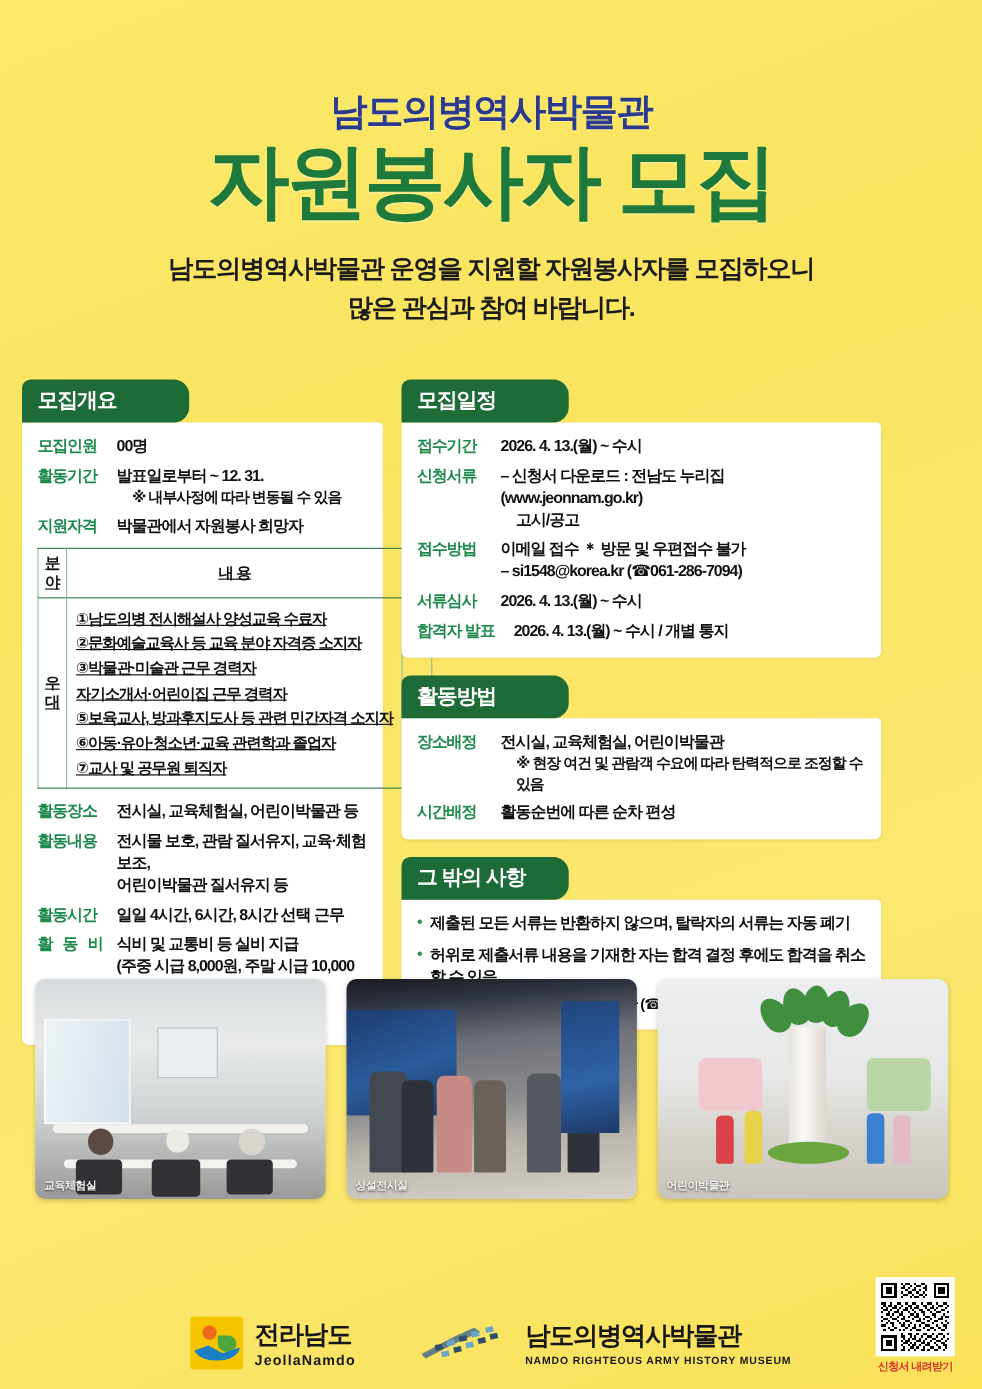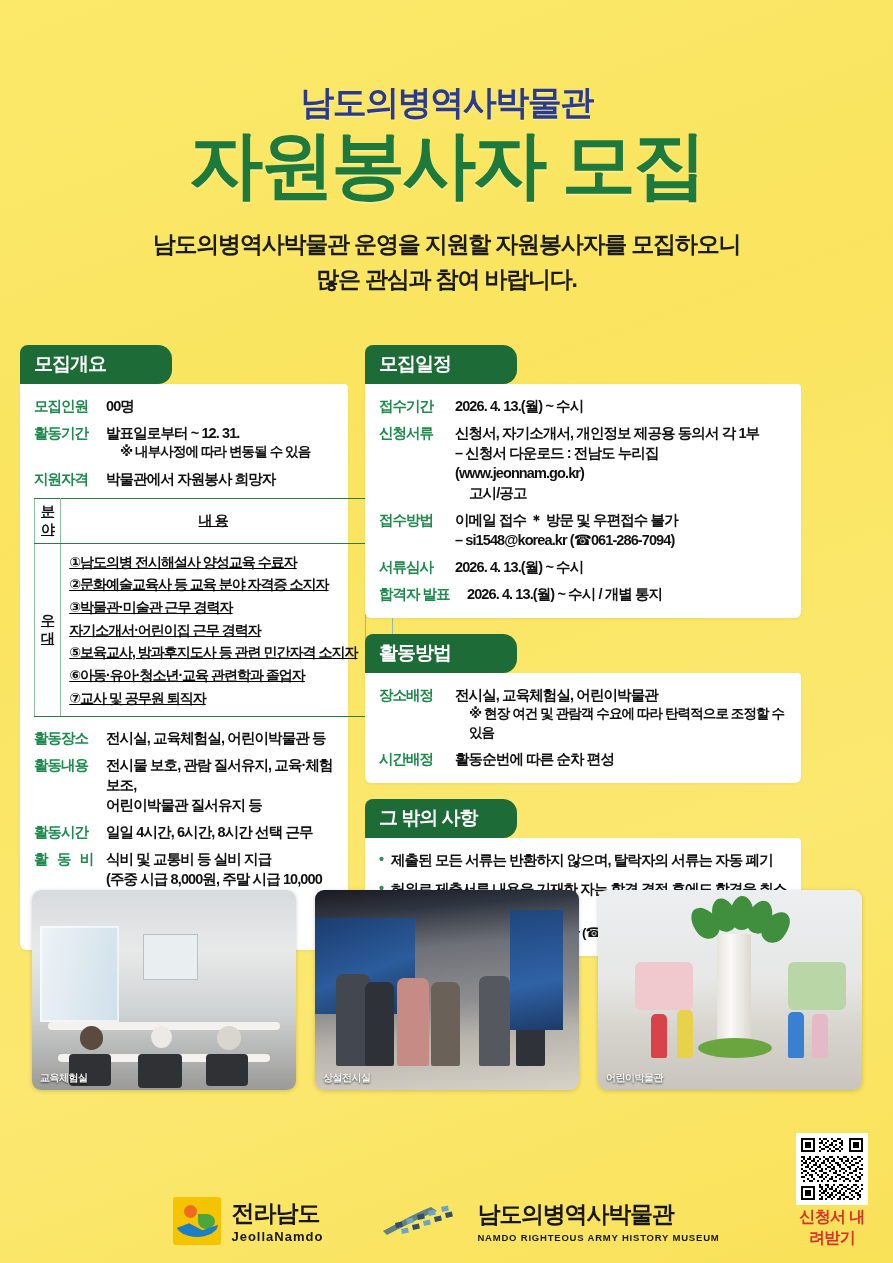--- a/index.html
+++ b/index.html
@@ -240,21 +240,21 @@
   .mus-text .kr { font-size: 23px; font-weight: 900; letter-spacing: -1.2px; color:#171717; }
   .mus-text .en { font-size: 9.5px; font-weight: 700; letter-spacing: .8px; color:#171717; margin-top:2px; }
 
   .qr-wrap {
     position: absolute; right: 22px; bottom: 14px;
     width: 78px; text-align: center;
   }
   .qr { width: 72px; height: 72px; background:#fff; padding:3px; margin: 0 auto; }
   .qr svg { display:block; }
   .qr-cap {
-    margin-top: 2px; font-size: 16px; font-weight: 800;
+    margin-top: 2px; font-size: 10px; font-weight: 800;
     color: #d8322a; letter-spacing: -0.6px;
   }
 </style>
 </head>
 <body>
 
 <div class="header">
   <div class="title-small">남도의병역사박물관</div>
   <div class="title-big">자원봉사자 모집</div>
   <div class="subtitle">
@@ -350,21 +350,20 @@
       <div class="card-body">
 
         <div class="row">
           <div class="lbl w-right">접수기간</div>
           <div class="val">2026. 4. 13.(월) ~ 수시</div>
         </div>
 
         <div class="row">
           <div class="lbl w-right">신청서류</div>
           <div class="val">
-            <span class="sub">신청서, 자기소개서, 개인정보 제공용 동의서 각 1부</span>
             <span class="sub">– 신청서 다운로드 : 전남도 누리집(www.jeonnam.go.kr)</span>
             <span class="sub indent1">고시/공고</span>
           </div>
         </div>
 
         <div class="row">
           <div class="lbl w-right">접수방법</div>
           <div class="val">
             <span class="sub">이메일 접수  ＊ 방문 및 우편접수 불가</span>
             <span class="sub">– si1548@korea.kr (☎061-286-7094)</span>

